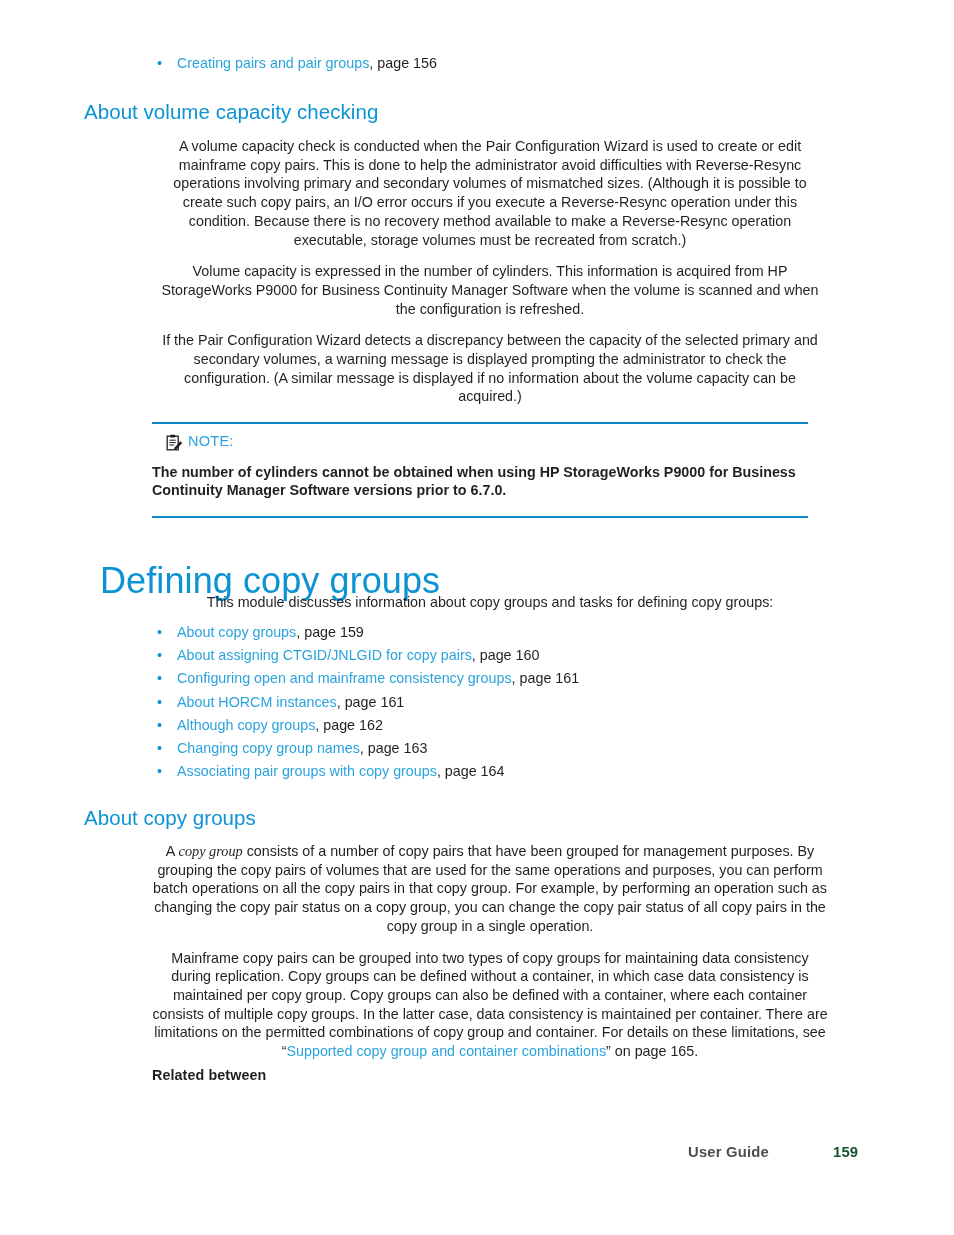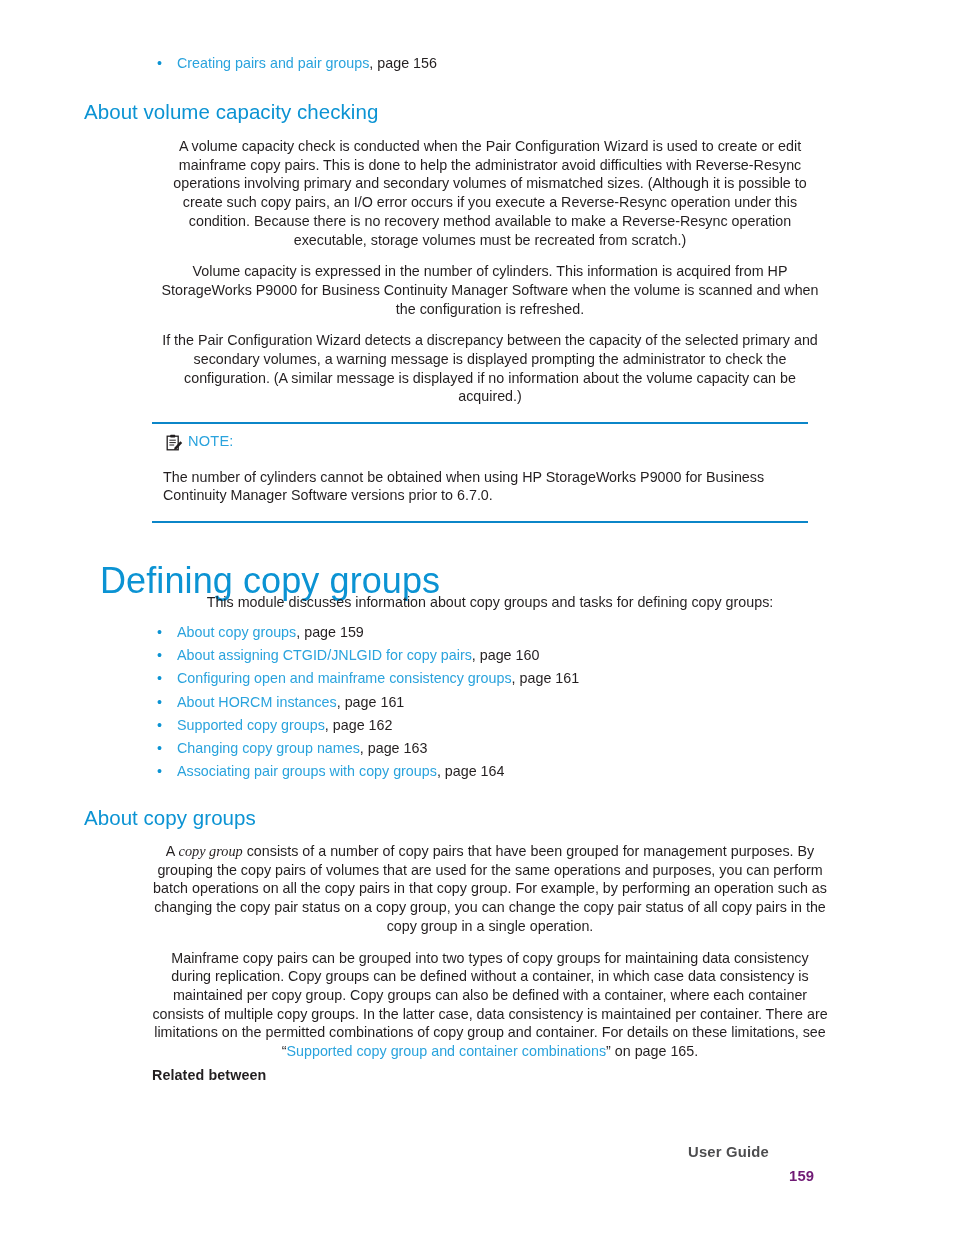--- a/index.html
+++ b/index.html
@@ -121,24 +121,25 @@
     color: #2aa3dd;
     letter-spacing: 0.2px;
   }
   .note-body {
     margin-left: 22px;
     margin-top: 6px;
     margin-bottom: 16px;
     width: 650px;
   }
   .note-body p {
-    margin: 11px;
+    margin: 0;
     font-size: 14.3px;
     line-height: 18.7px;
     color: #231f20;
+    font-weight: bold;
   }
 
   
   .related-topics {
     position: absolute;
     left: 152px;
     font-size: 14.3px;
     font-weight: bold;
     color: #231f20;
     letter-spacing: 0.1px;
@@ -151,25 +152,24 @@
   }
   .footer .guide {
     position: absolute;
     left: 688px;
     font-size: 14.8px;
     color: #4d4d4f;
     letter-spacing: 0.2px;
   }
   .footer .pageno {
     position: absolute;
-    left: 789px;
+    left: 833px;
     font-size: 14.8px;
-    color: #701a75;
+    color: #14532d;
     letter-spacing: 0.2px;
-    margin-top: 24px;
   }
   em.term { font-style: italic; font-family: Liberation Serif, serif; }
 </style>
 </head>
 <body>
 
 <div class="page">
 
   <div class="body-col" style="top:52px;">
     <ul class="link-list">
@@ -219,21 +219,21 @@
       <li>
         <span class="bullet">•</span><a class="xref" href="#">About assigning CTGID/JNLGID for copy pairs</a><span class="pagelabel">, page 160</span>
       </li>
       <li>
         <span class="bullet">•</span><a class="xref" href="#">Configuring open and mainframe consistency groups</a><span class="pagelabel">, page 161</span>
       </li>
       <li>
         <span class="bullet">•</span><a class="xref" href="#">About HORCM instances</a><span class="pagelabel">, page 161</span>
       </li>
       <li>
-        <span class="bullet">•</span><a class="xref" href="#">Supported copy groups</a><span class="pagelabel">, page 162</span>
+        <span class="bullet">•</span><a class="xref" href="#">Although copy groups</a><span class="pagelabel">, page 162</span>
       </li>
       <li>
         <span class="bullet">•</span><a class="xref" href="#">Changing copy group names</a><span class="pagelabel">, page 163</span>
       </li>
       <li>
         <span class="bullet">•</span><a class="xref" href="#">Associating pair groups with copy groups</a><span class="pagelabel">, page 164</span>
       </li>
     </ul>
   </div>
 

